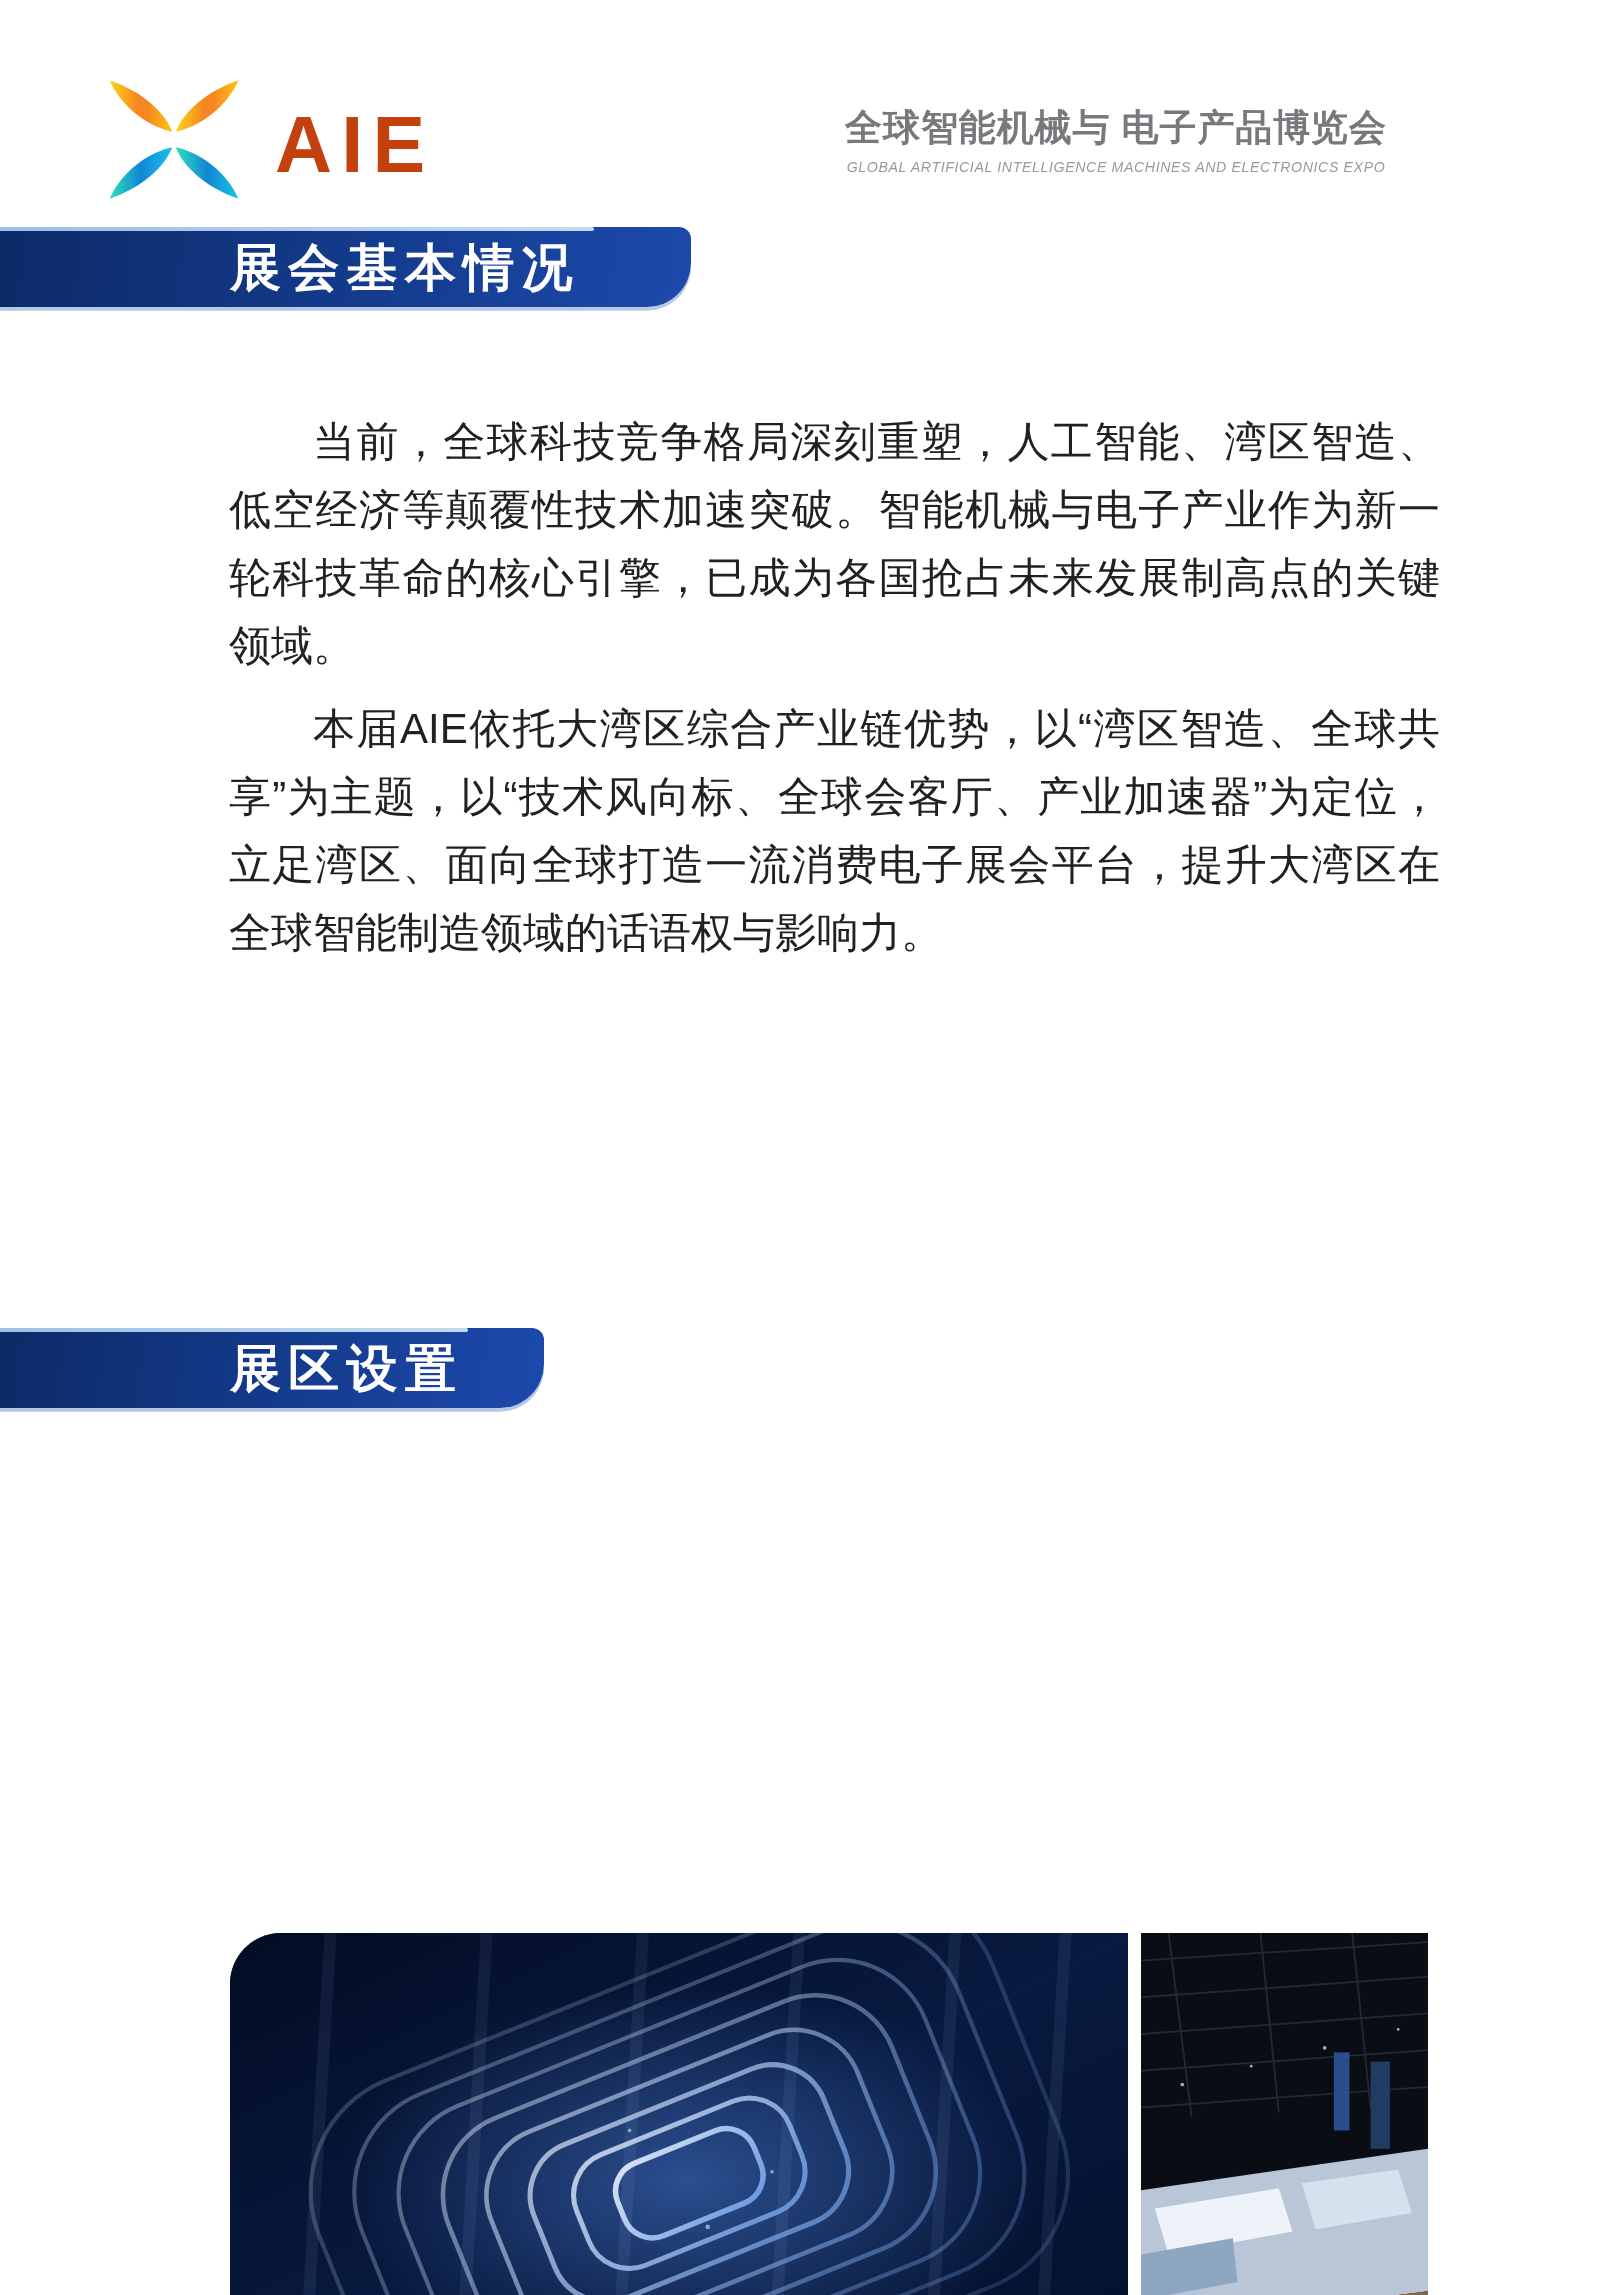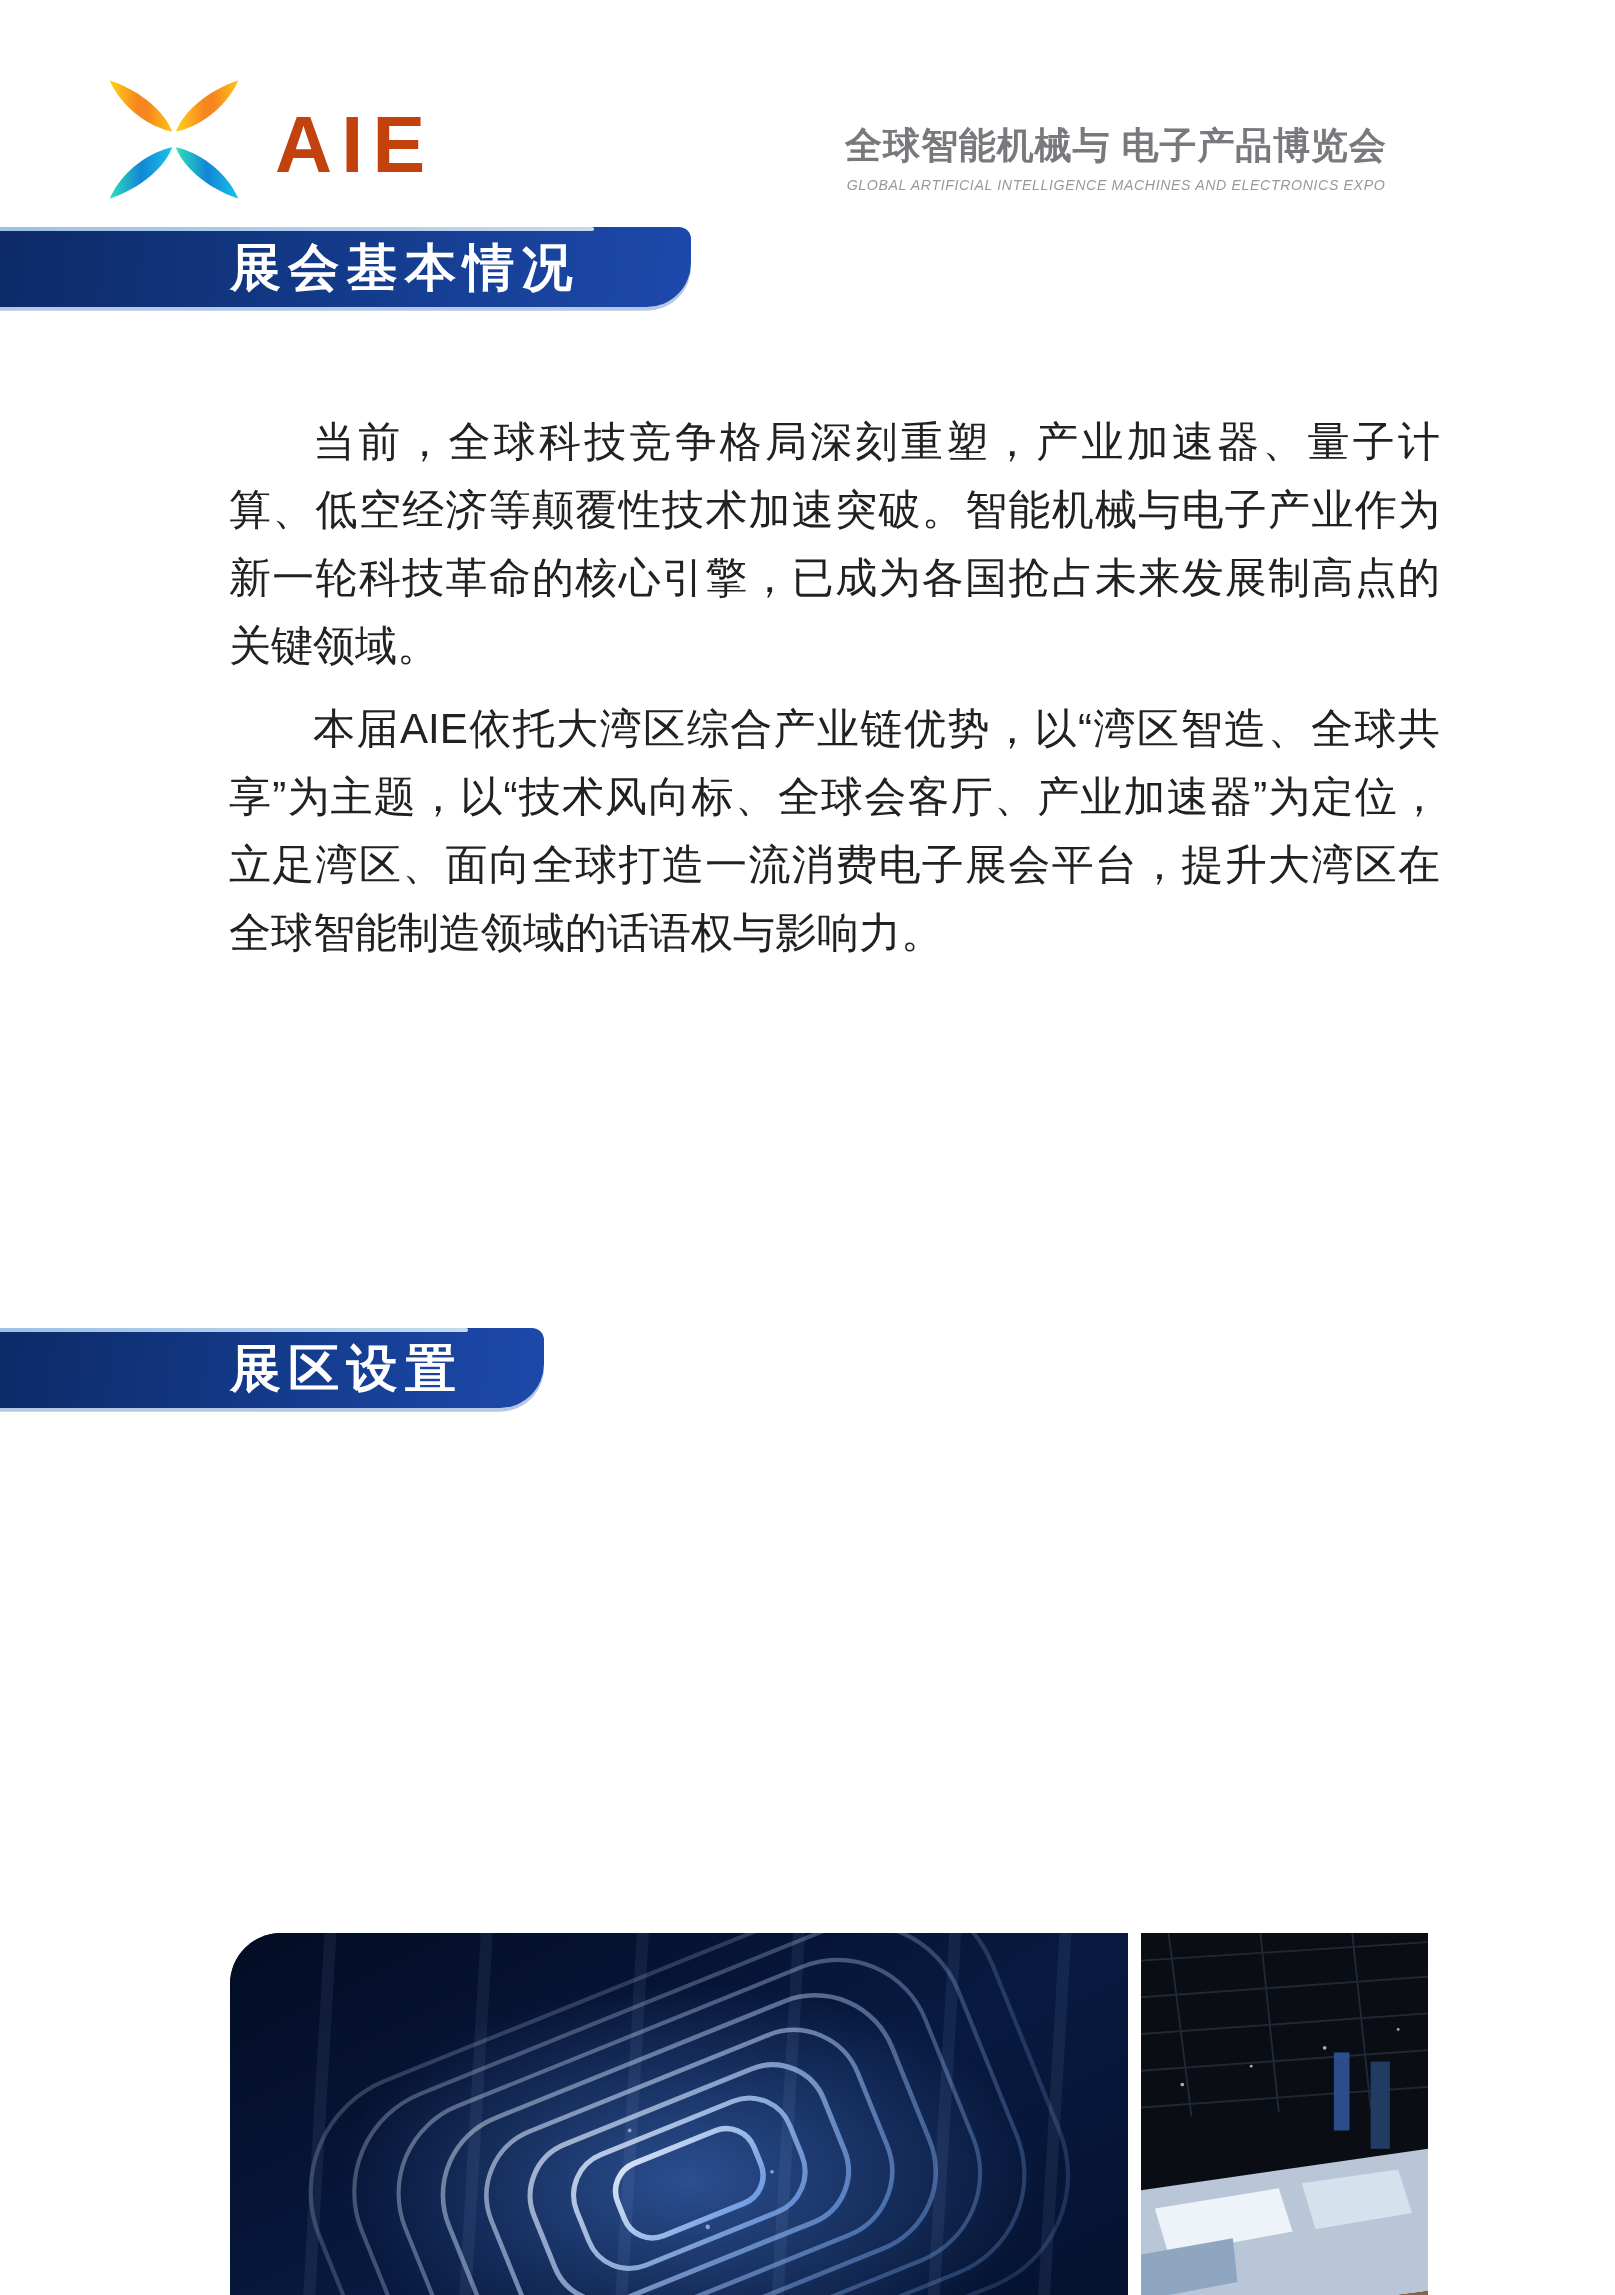--- a/index.html
+++ b/index.html
@@ -3,21 +3,21 @@
 <meta charset="utf-8">
 <style>
   html,body{margin:0;padding:0;background:#ffffff;}
   .page{position:relative;width:1616px;height:3030px;background:#ffffff;overflow:hidden;
         font-family:"Liberation Sans","DejaVu Sans",sans-serif;}
 
   
   .logo-mark{position:absolute;left:105px;top:77px;width:138px;height:125px;}
   .logo-text{position:absolute;left:275px;top:105px;font-size:79px;font-weight:700;
              color:#c2410c;letter-spacing:9.2px;line-height:1;}
-  .header-right{position:absolute;left:845px;top:124px;width:542px;text-align:center;}
+  .header-right{position:absolute;left:845px;top:106px;width:542px;text-align:center;}
   .h-cn{font-size:37px;letter-spacing:0.9px;color:#77797c;font-weight:600;line-height:1.2;}
   .h-en{margin-top:8.3px;font-size:14.2px;letter-spacing:0.6px;color:#97999c;font-weight:500;font-style:italic;}
 
   
   .sec-banner{position:absolute;left:0;height:80px;box-sizing:border-box;
       background:linear-gradient(97deg,#0d2a67 0%,#143c8e 55%,#1d49ac 100%);
       border-radius:0 12px 44px 0;color:#ffffff;display:flex;align-items:center;
       padding-left:230px;box-shadow:0 3.7px 0 #b5c8e6;}
   .sec-banner::before{content:"";position:absolute;top:0;left:0;width:86%;height:3.7px;
       background:linear-gradient(90deg,#9cc0e6,#c3daf0);border-radius:0 1.8px 1.8px 0;}
@@ -72,21 +72,21 @@
       <div class="h-cn">全球智能机械与 电子产品博览会</div>
       <div class="h-en">GLOBAL ARTIFICIAL INTELLIGENCE MACHINES AND ELECTRONICS EXPO</div>
     </div>
   </div>
 
   <div class="sec-banner" id="banner-1">
     <span class="label">展会基本情况</span>
   </div>
 
   <div class="content" id="content-1">
-    <p>当前，全球科技竞争格局深刻重塑，产业加速器、量子计算、低空经济等颠覆性技术加速突破。智能机械与电子产业作为新一轮科技革命的核心引擎，已成为各国抢占未来发展制高点的关键领域。</p>
+    <p>当前，全球科技竞争格局深刻重塑，人工智能、湾区智造、低空经济等颠覆性技术加速突破。智能机械与电子产业作为新一轮科技革命的核心引擎，已成为各国抢占未来发展制高点的关键领域。</p>
     <p>本届AIE依托大湾区综合产业链优势，以“湾区智造、全球共享”为主题，以“技术风向标、全球会客厅、产业加速器”为定位，立足湾区、面向全球打造一流消费电子展会平台，提升大湾区在全球智能制造领域的话语权与影响力。</p>
   </div>
 
   <div class="sec-banner" id="banner-2">
     <span class="label">展区设置</span>
   </div>
 
 
   <div class="photo" id="photo-1" role="img" aria-label="futuristic light-ribbon architecture at night">
     <svg viewBox="0 0 1955 980" preserveAspectRatio="none">

